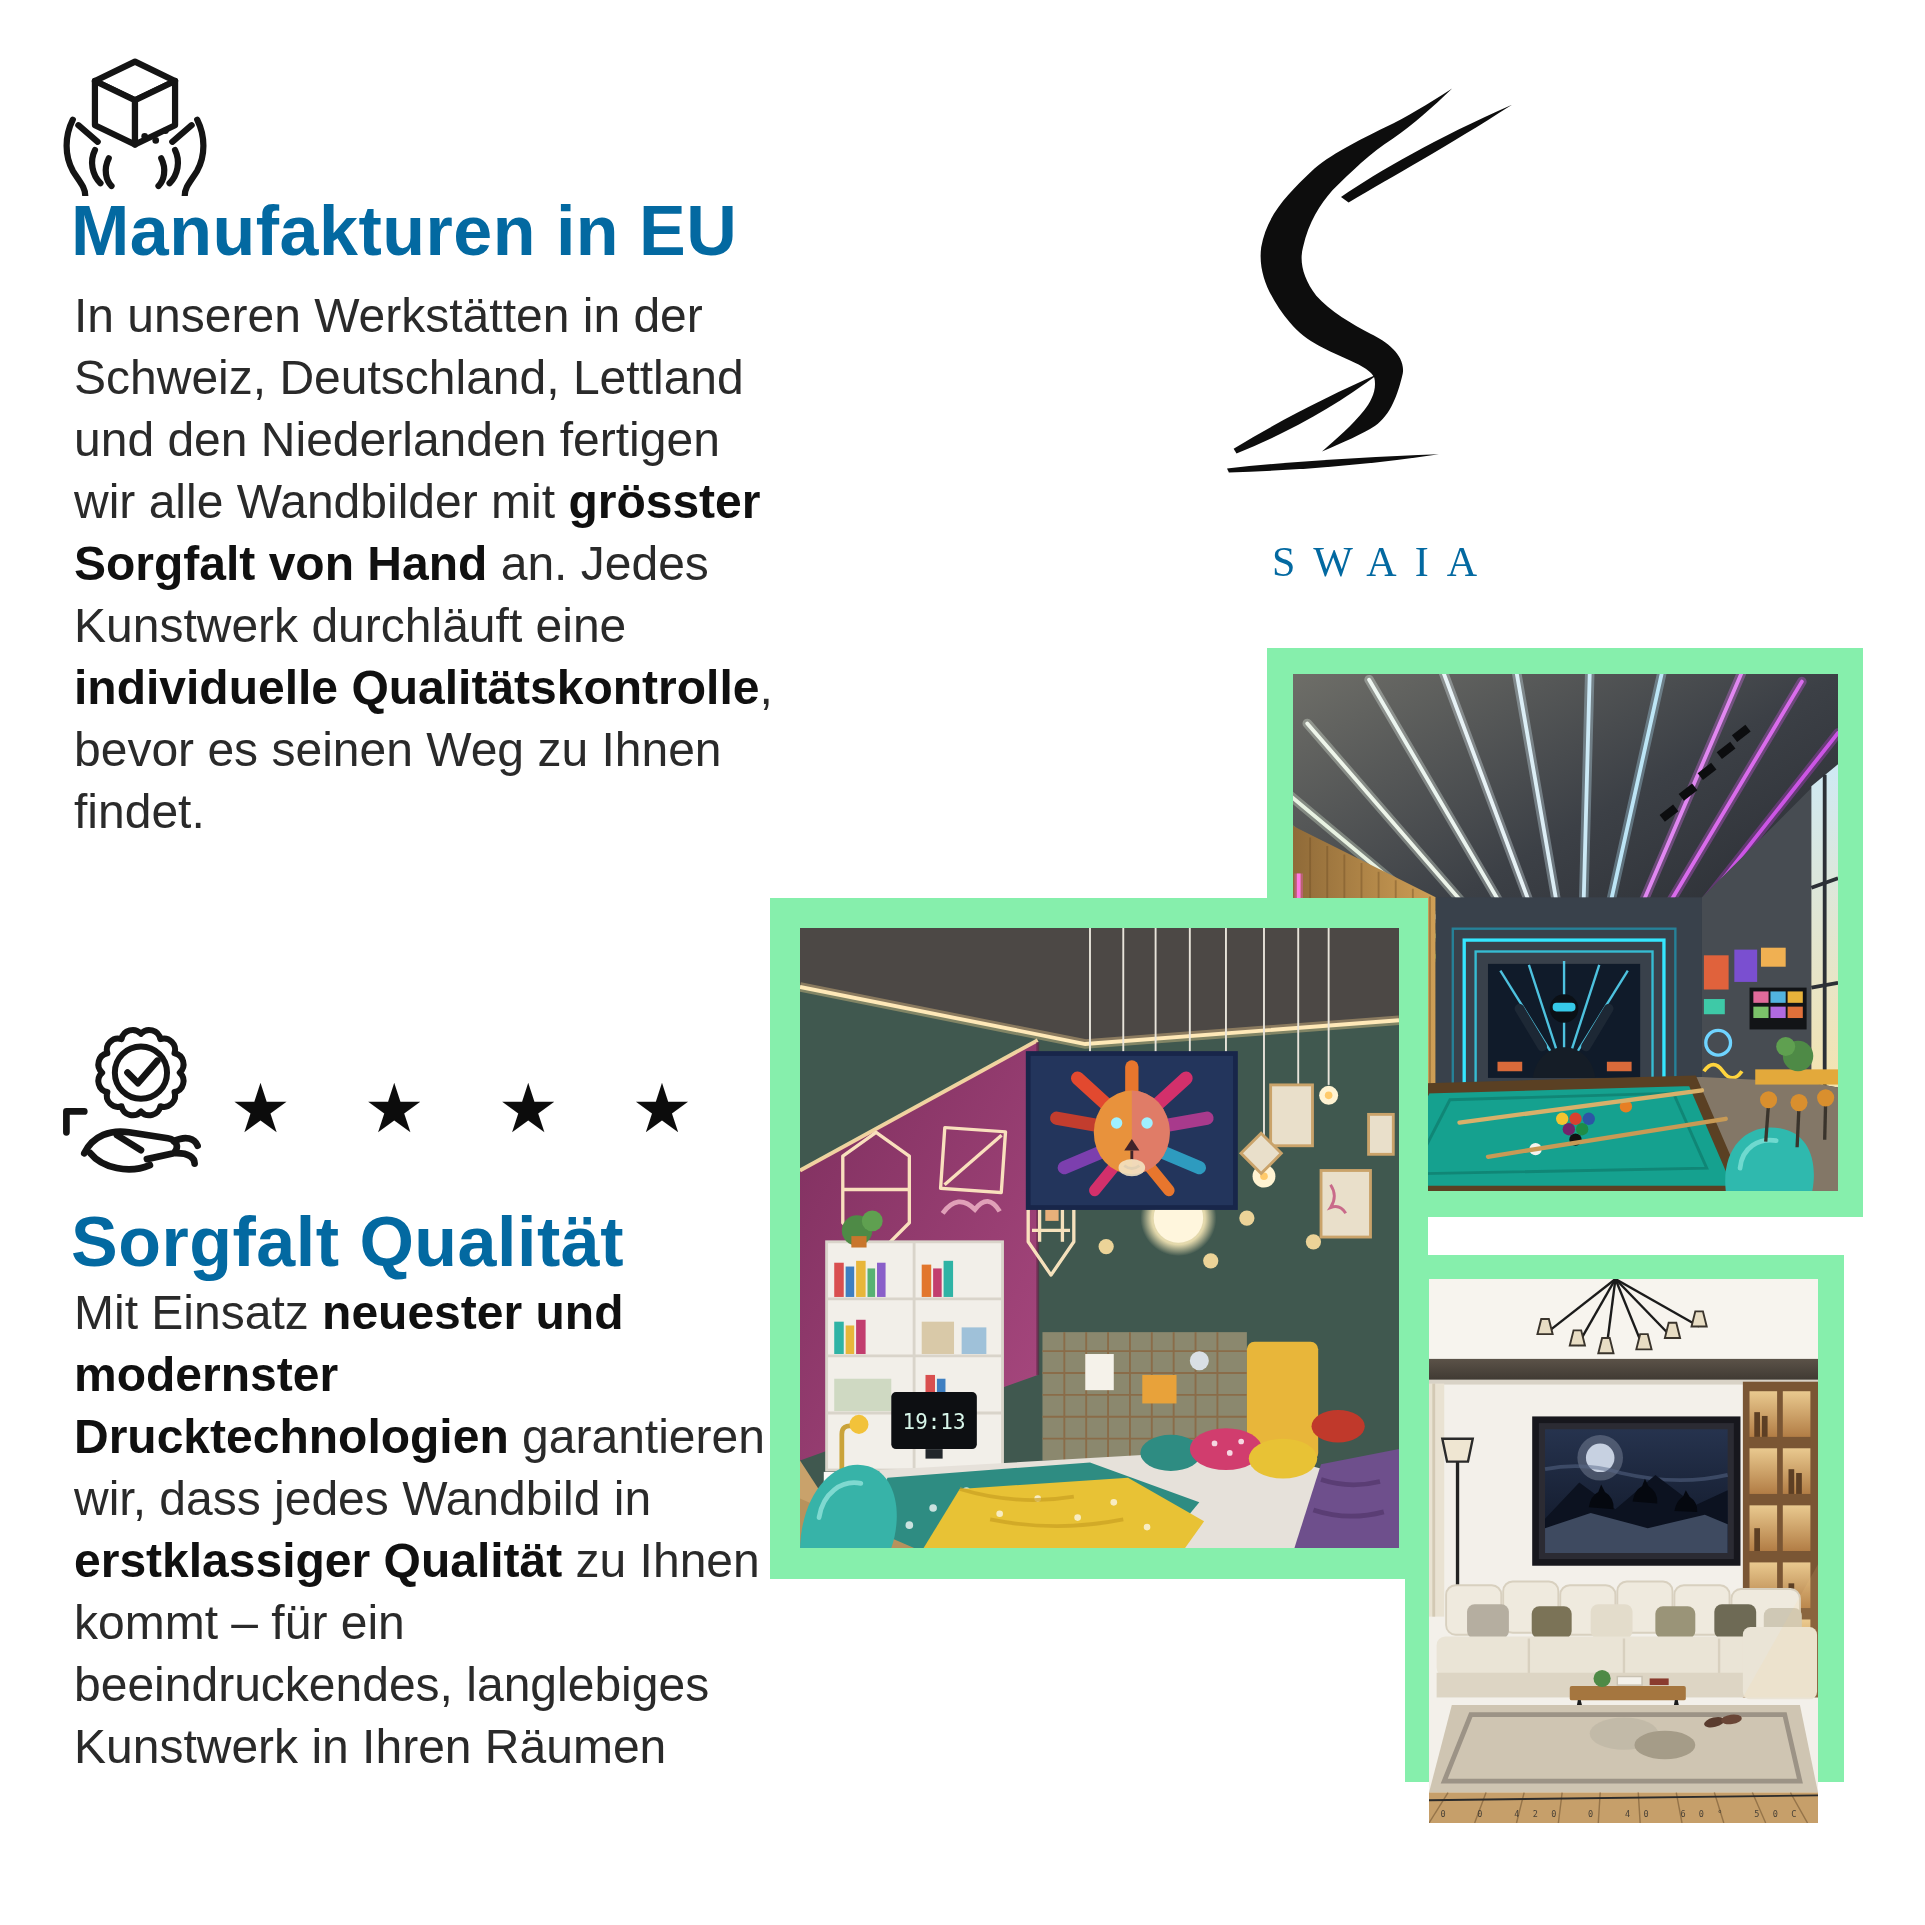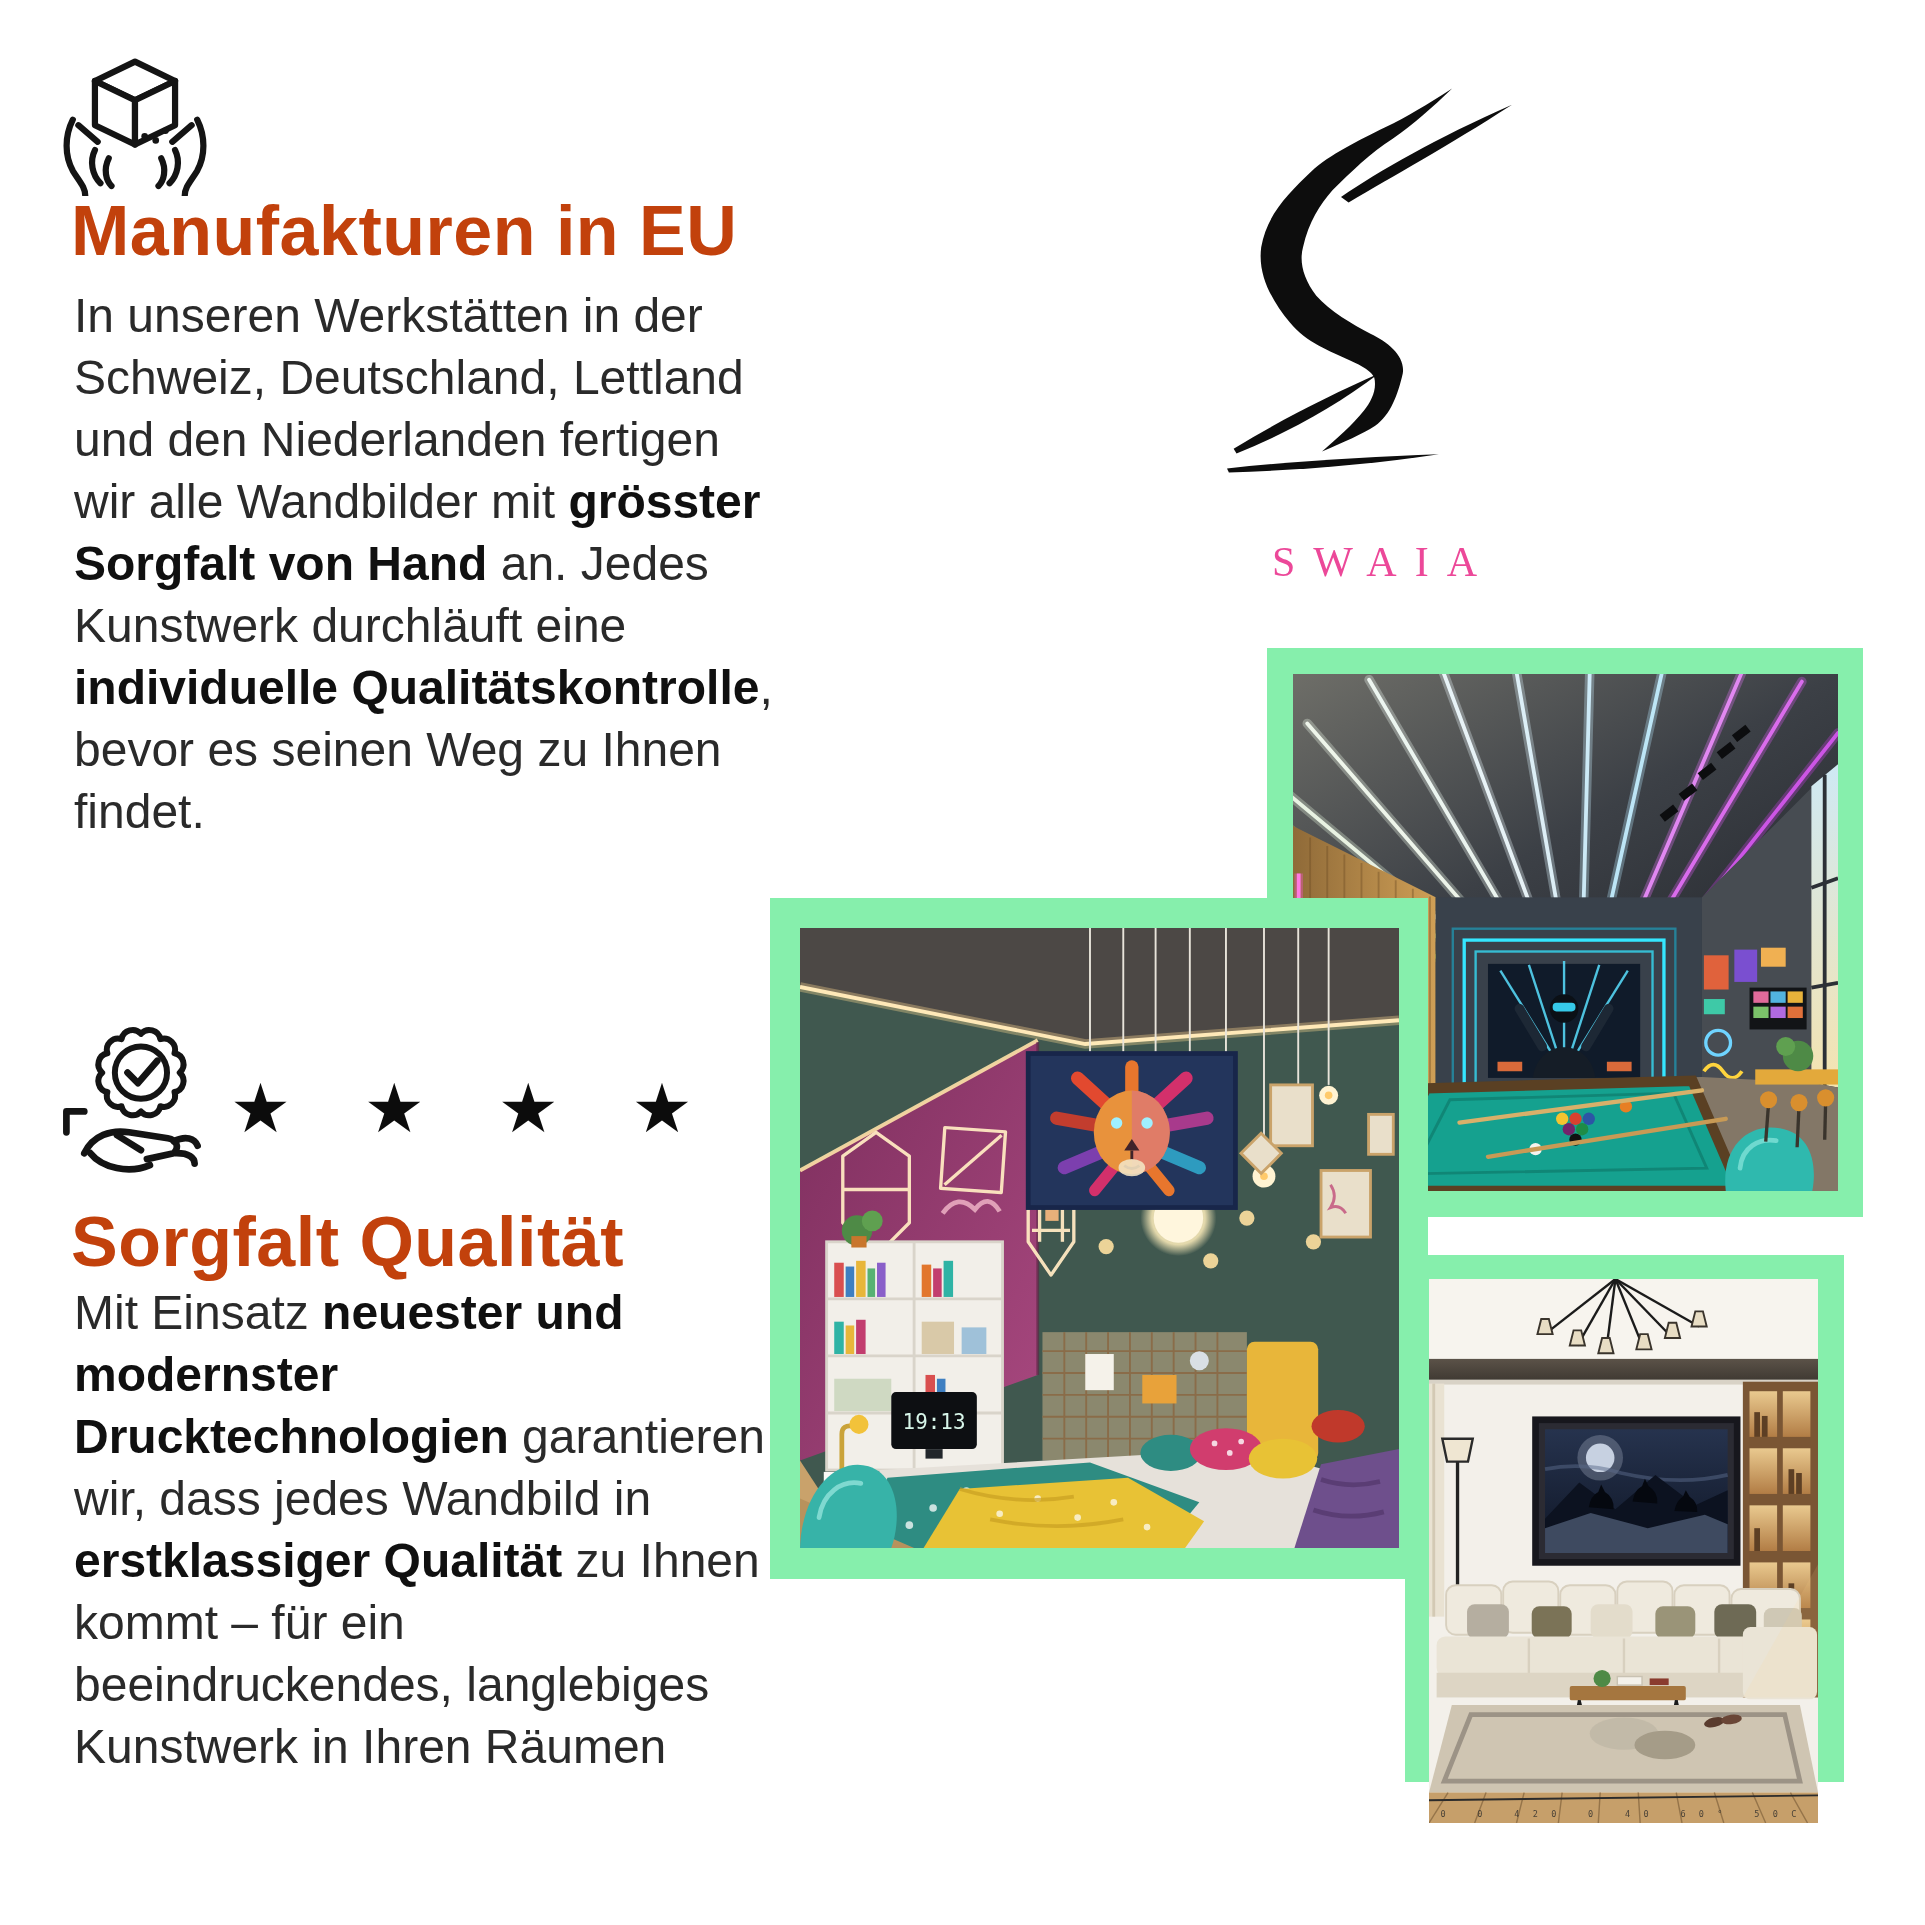--- a/index.html
+++ b/index.html
@@ -1,24 +1,24 @@
 <!DOCTYPE html>
 <html style="font-size:15px"><head>
 <meta charset="utf-8">
 <style>
   html,body{margin:0;padding:0;background:#fff;}
   #canvas{position:relative;width:1926px;height:1926px;background:#ffffff;overflow:hidden;
           font-family:"Liberation Sans",sans-serif;color:#242424;}
   .abs{position:absolute;}
-  .h1{position:absolute;font-weight:700;font-size:70px;letter-spacing:0.5px;color:#c2410c;line-height:1.05;white-space:nowrap;}
+  .h1{position:absolute;font-weight:700;font-size:70px;letter-spacing:0.5px;color:#0369a1;line-height:1.05;white-space:nowrap;}
   .para{position:absolute;font-size:48px;line-height:62px;color:#2a2a2a;width:711px;}
   .para .b{font-weight:700;color:#101010;}
   .stars{position:absolute;font-size:68px;letter-spacing:27px;color:#0c0c0c;white-space:nowrap;}
   .brandword{position:absolute;left:1227px;top:538px;width:295px;text-align:center;
-             font-family:"Liberation Serif",serif;font-size:42px;letter-spacing:18px;text-indent:18px;color:#ec4899;}
+             font-family:"Liberation Serif",serif;font-size:42px;letter-spacing:18px;text-indent:18px;color:#0369a1;}
   .card{position:absolute;background:#86efac;}
   .photo{position:absolute;overflow:hidden;background:#ddd;}
   .photo svg{display:block;width:100%;height:100%;}
   svg text{font-family:"DejaVu Sans Mono","Liberation Mono",monospace;}
 </style>
 </head>
 <body>
 
 <div id="canvas">
 

